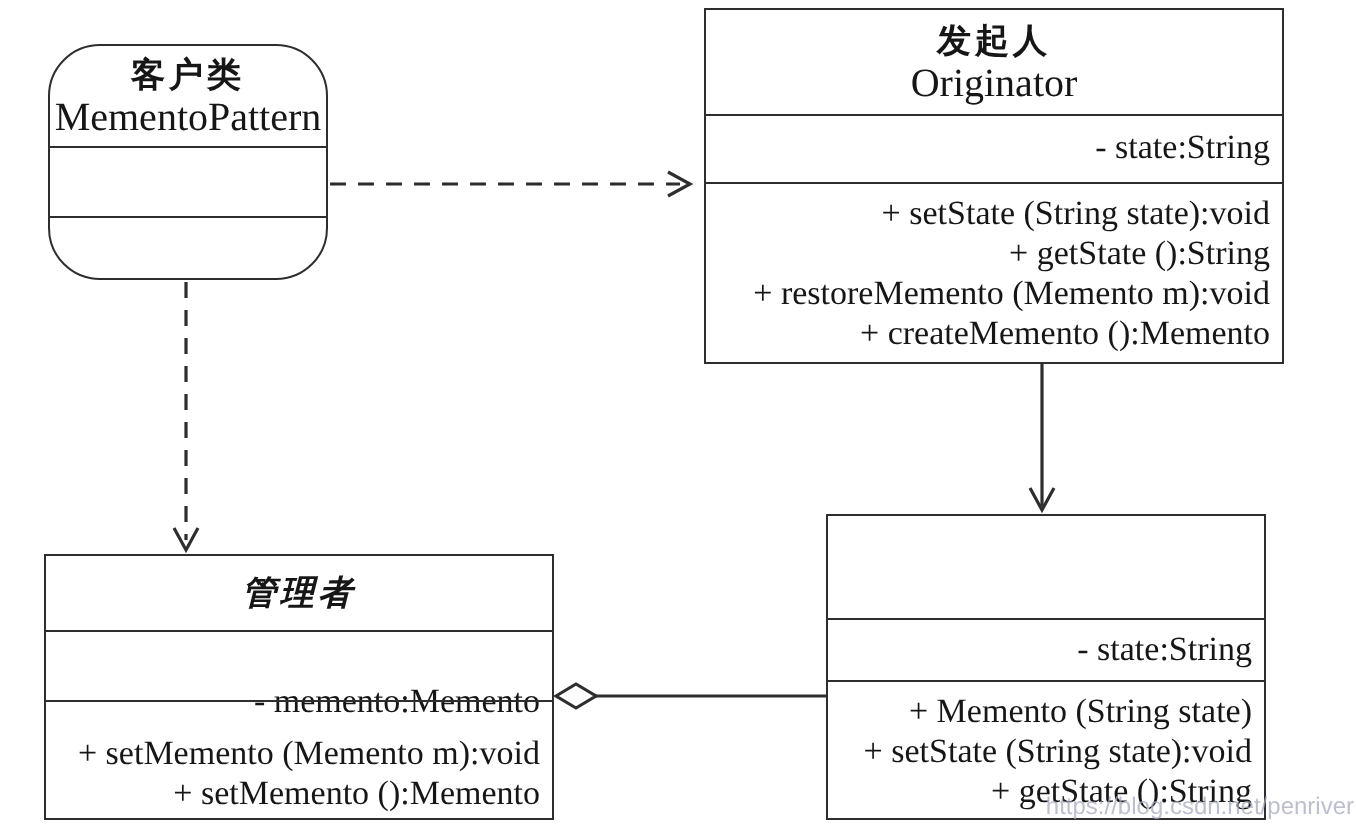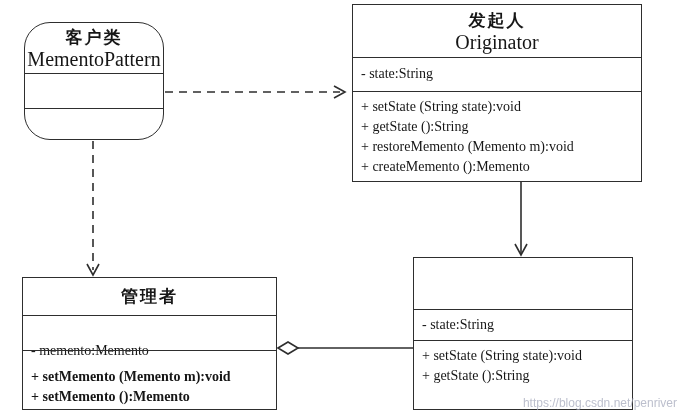--- a/index.html
+++ b/index.html
@@ -28,21 +28,21 @@
     justify-content: center;
     text-align: center;
   }
   .uml-title .cn { font-size: 17px; font-weight: bold; line-height: 22px; letter-spacing: 2px; }
   .uml-title .en { font-size: 20px; line-height: 20px; }
   .uml-compart {
     box-sizing: border-box;
     border-top: 1.5px solid #2e2e2e;
     padding: 4px 6px 2px 8px;
   }
-  .uml-line { font-size: 14px; line-height: 20px; white-space: nowrap; }
+  .uml-line { font-size: 17px; line-height: 20px; white-space: nowrap; text-align: right; }
   #relationship-layer {
     position: absolute;
     left: 0; top: 0;
     width: 678px; height: 420px;
     pointer-events: none;
   }
   #watermark {
     position: absolute;
     right: 1px;
     top: 396px;
@@ -99,39 +99,40 @@
     </div>
     <div class="uml-compart" style="flex:1; padding-top:5px;">
       <div class="uml-line">+ setState (String state):void</div>
       <div class="uml-line">+ getState ():String</div>
       <div class="uml-line">+ restoreMemento (Memento m):void</div>
       <div class="uml-line">+ createMemento ():Memento</div>
     </div>
   </div>
 
   <div class="uml-class" style="left:22px; top:277px; width:255px; height:133px;">
-    <div class="uml-title" style="height:48px;">
+    <div class="uml-title" style="height:48px;font-style:italic;">
       <div class="cn">管理者</div>
     </div>
     <div class="uml-compart" style="height:35px; padding-top:25px;">
       <div class="uml-line">- memento:Memento</div>
     </div>
-    <div class="uml-compart" style="flex:1; padding-top:16px;font-weight:bold;">
+    <div class="uml-compart" style="flex:1; padding-top:16px;">
       <div class="uml-line">+ setMemento (Memento m):void</div>
       <div class="uml-line">+ setMemento ():Memento</div>
     </div>
   </div>
 
   <div class="uml-class" style="left:413px; top:257px; width:220px; height:153px;">
     <div class="uml-title" style="height:51px;">
     </div>
     <div class="uml-compart" style="height:31px; padding-top:5px;">
       <div class="uml-line">- state:String</div>
     </div>
     <div class="uml-compart" style="flex:1; padding-top:5px;">
+      <div class="uml-line">+ Memento (String state)</div>
       <div class="uml-line">+ setState (String state):void</div>
       <div class="uml-line">+ getState ():String</div>
     </div>
   </div>
 
   <div id="watermark">https://blog.csdn.net/penriver</div>
 
 </div>
 
 </body></html>

